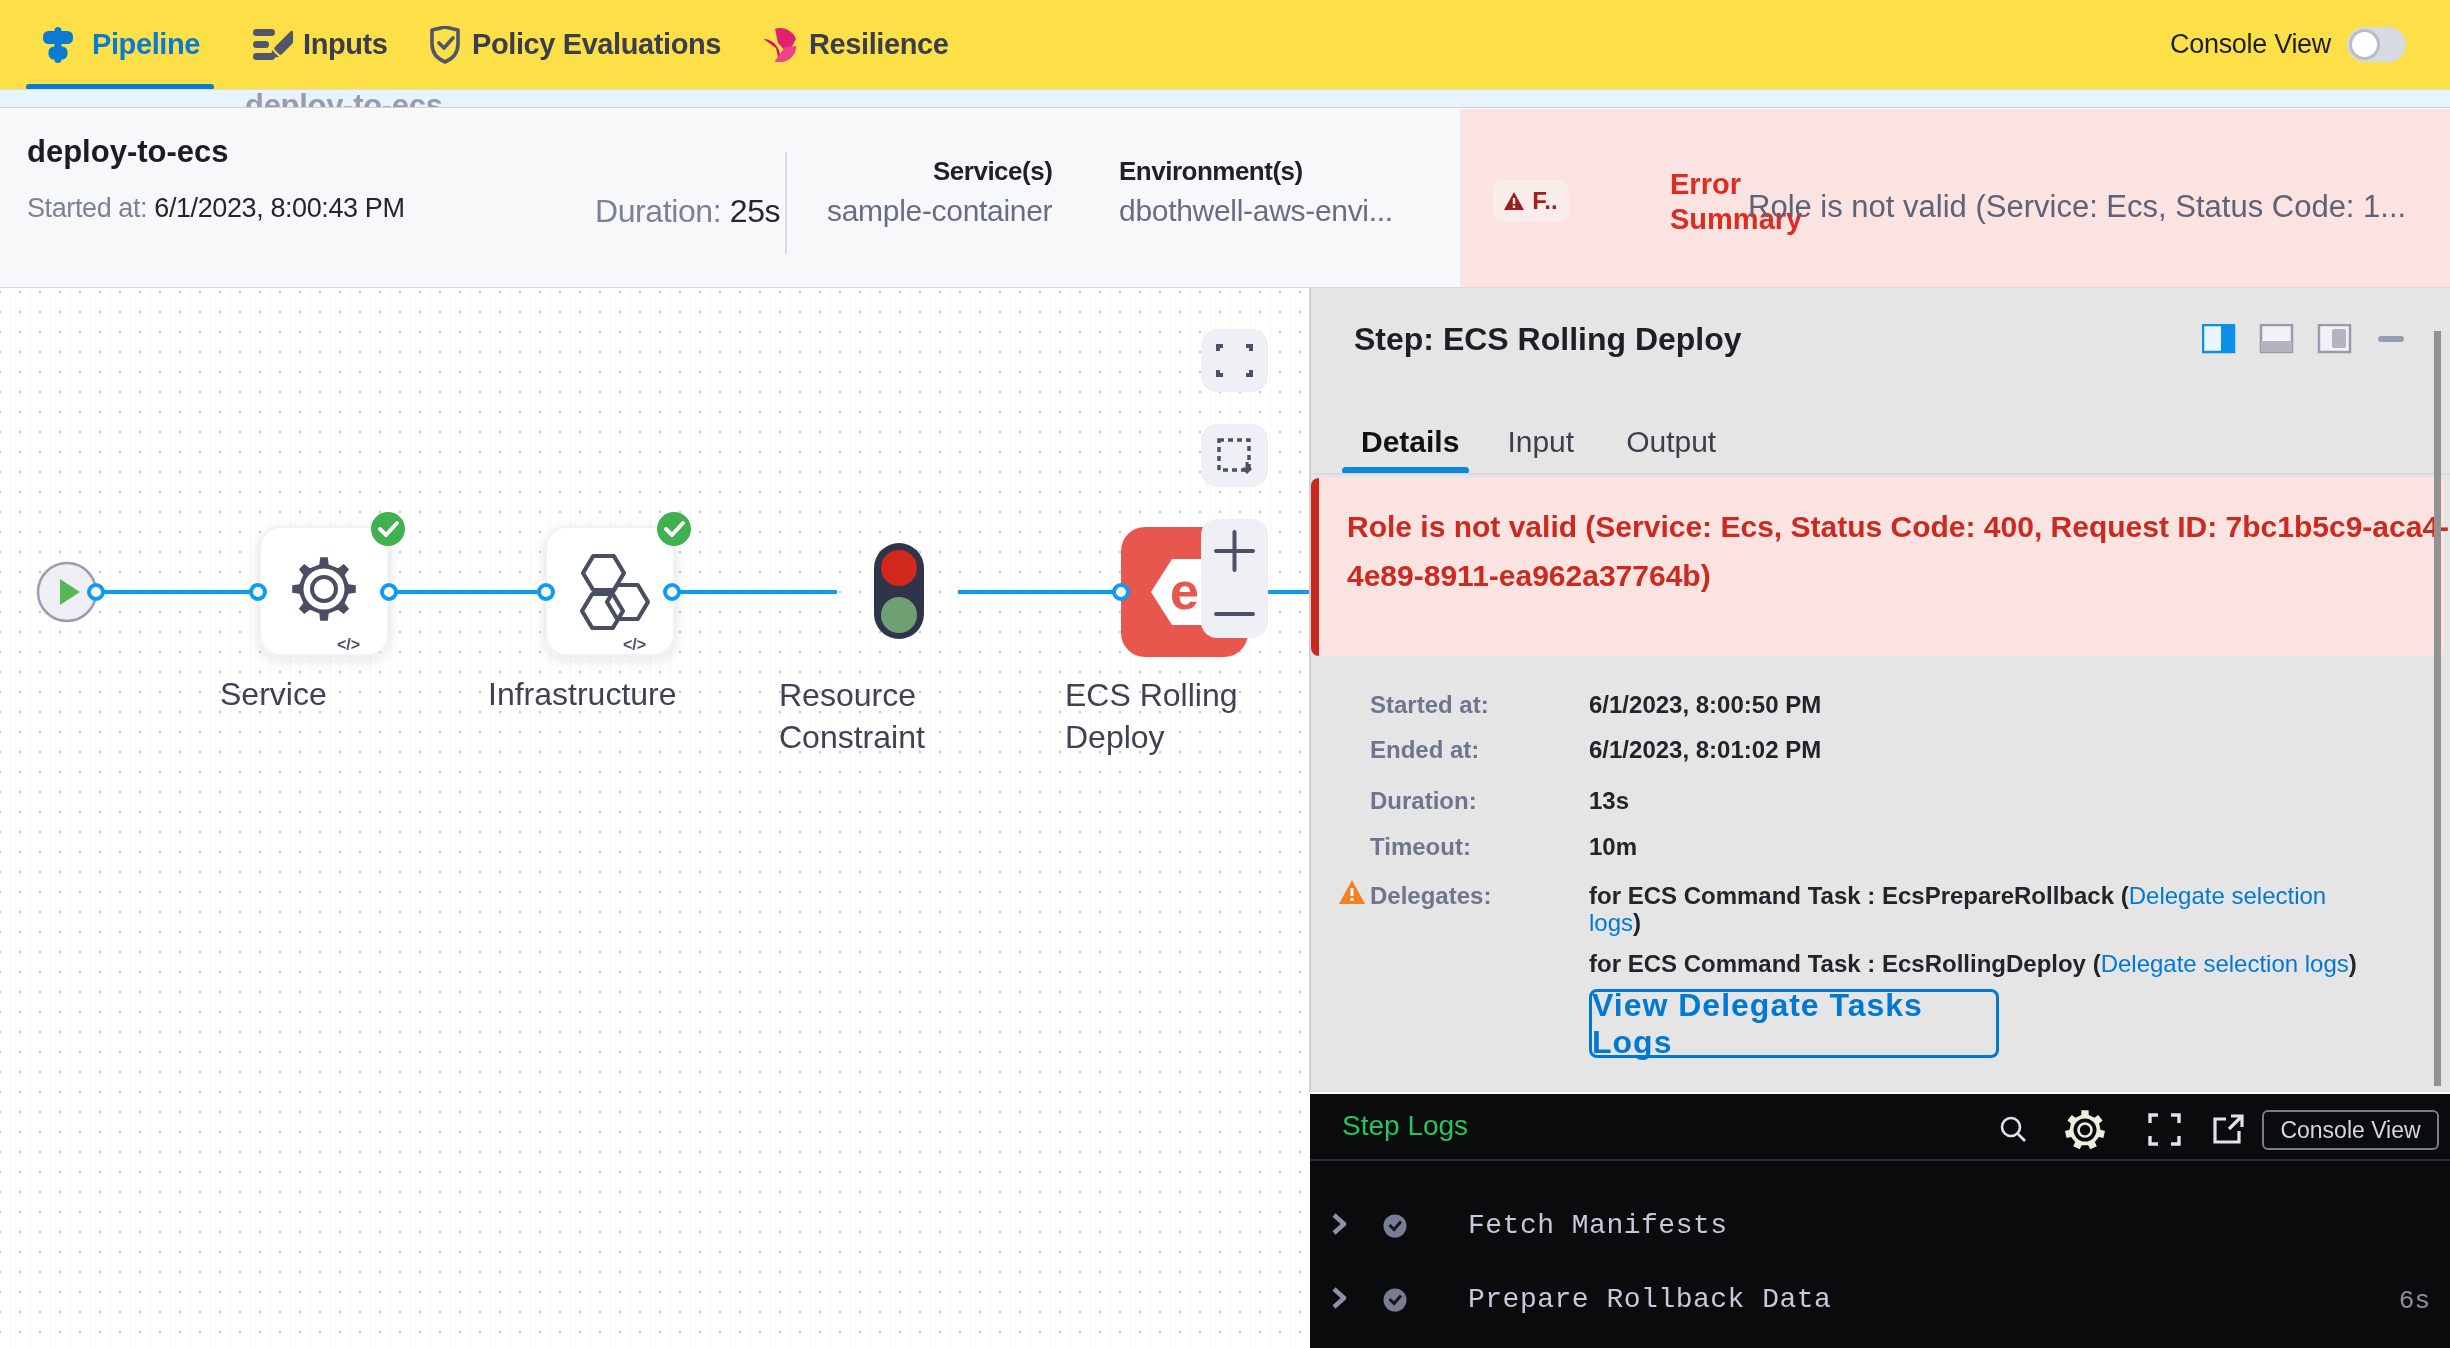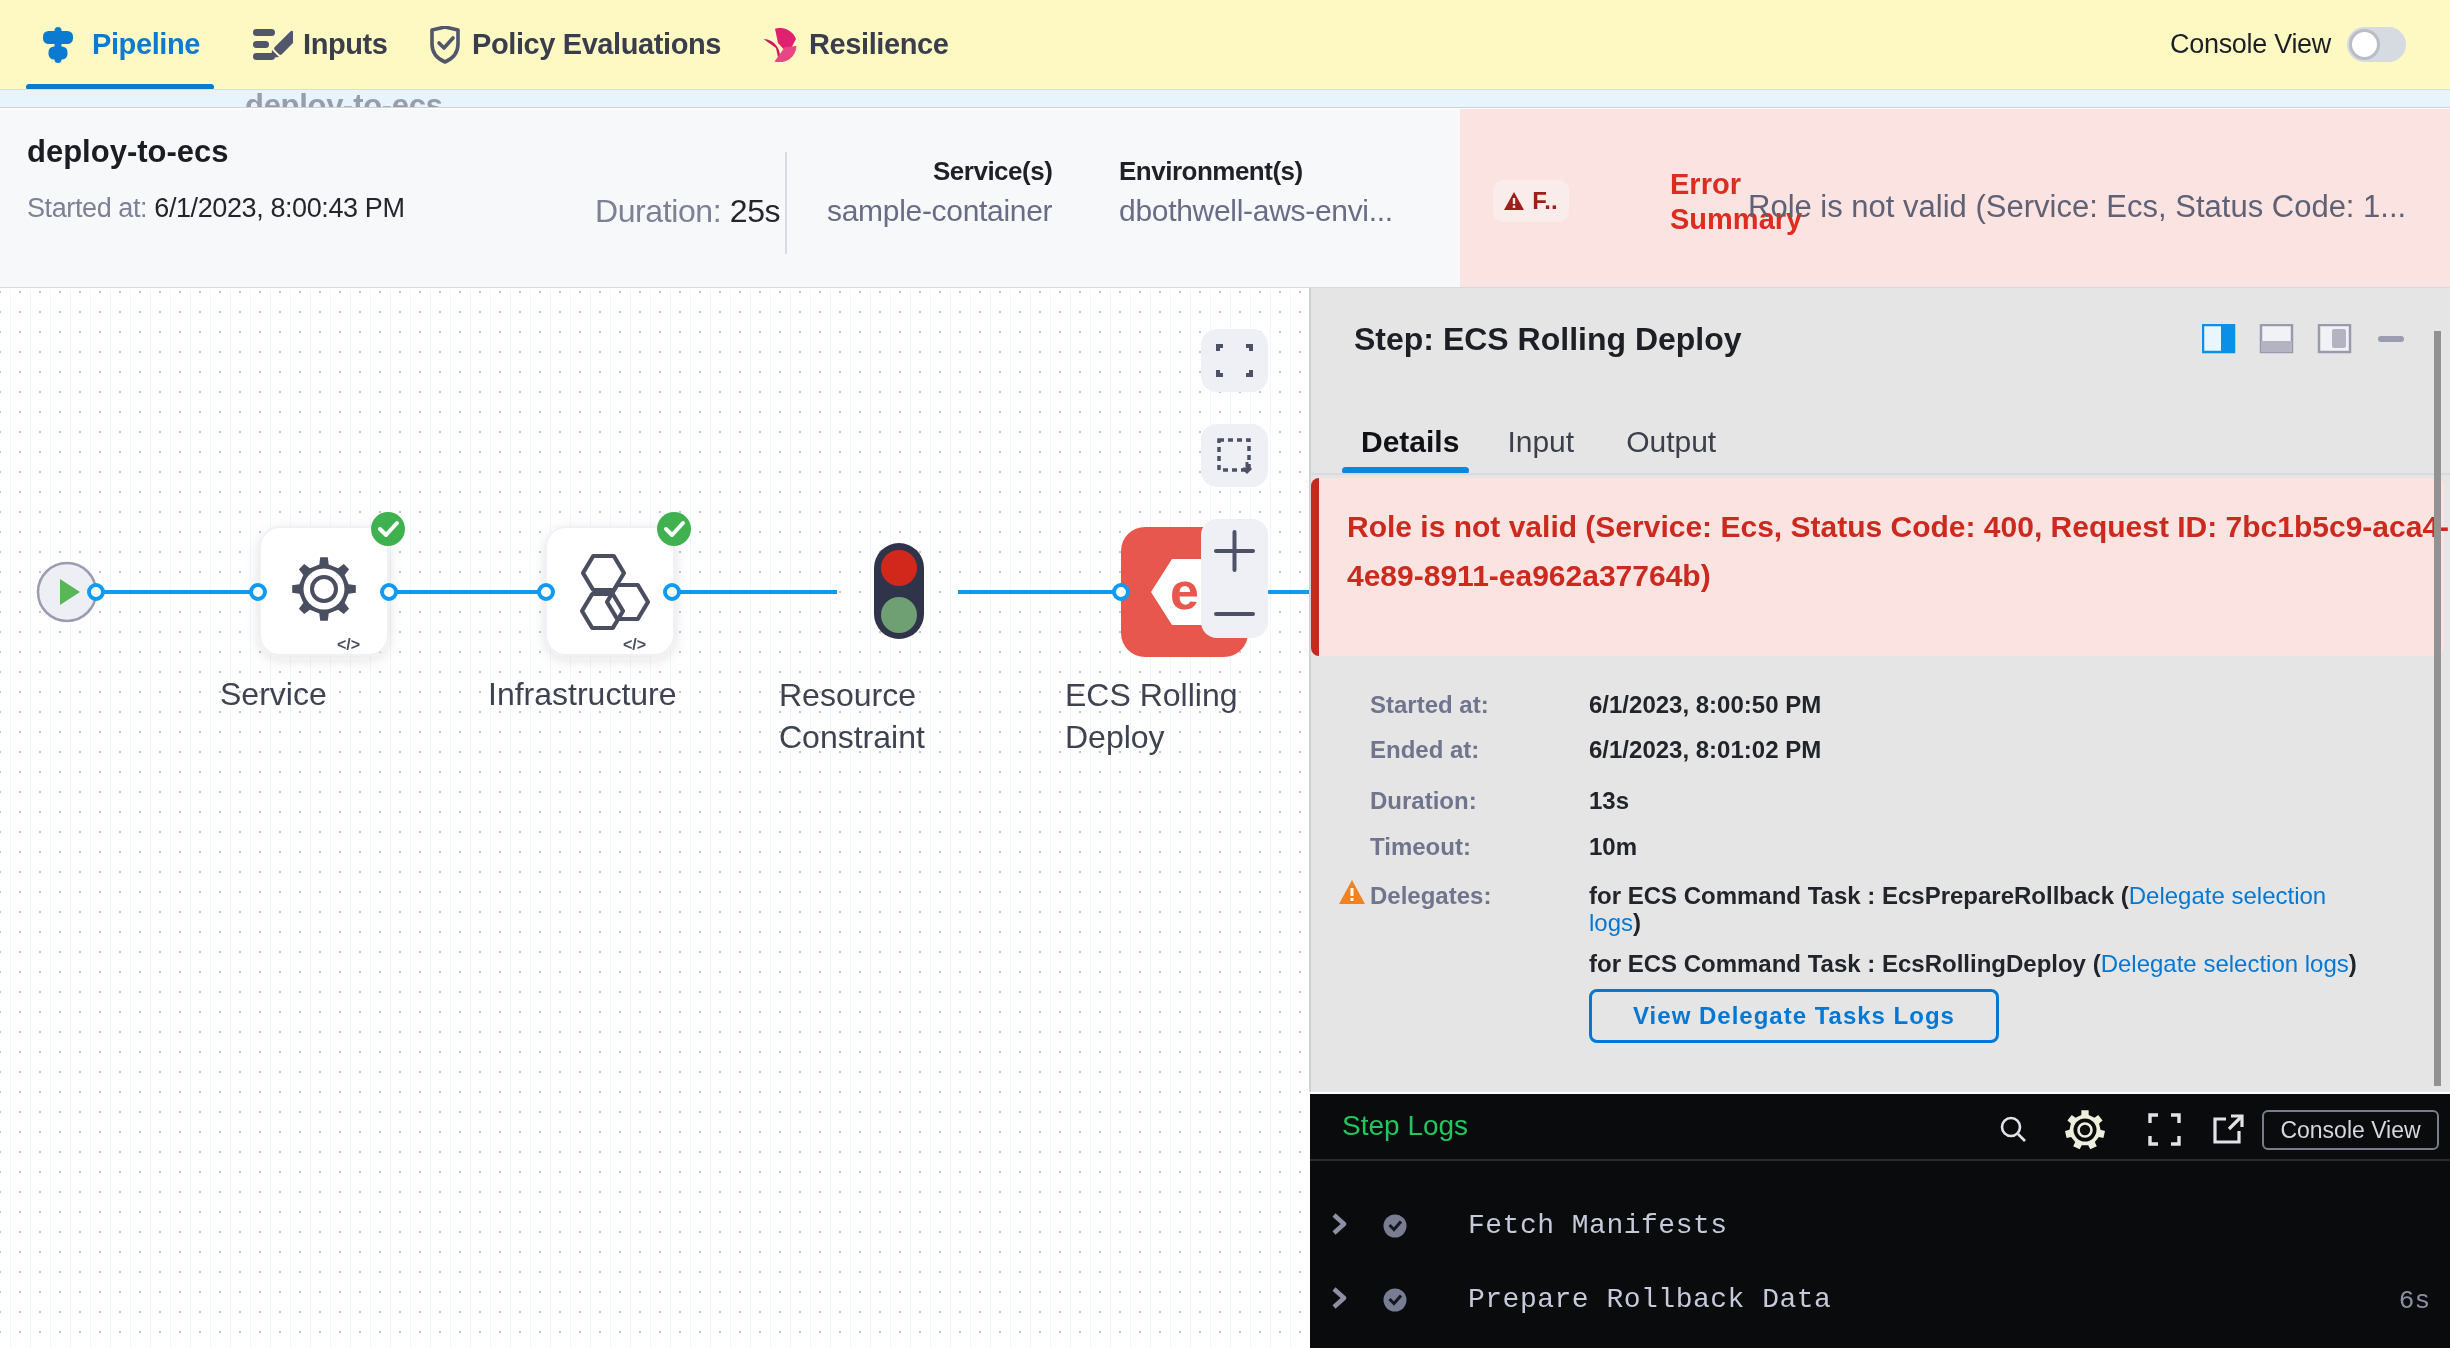--- a/index.html
+++ b/index.html
@@ -2,21 +2,21 @@
 <html><head>
 <meta charset="utf-8">
 <style>
   * { margin:0; padding:0; box-sizing:border-box; }
   html,body { width:2450px; height:1348px; overflow:hidden; background:#fff;
     font-family:"Liberation Sans", sans-serif; }
   .abs { position:absolute; }
   #page { position:relative; width:2450px; height:1348px; }
 
   
-  #nav { position:absolute; left:0; top:0; width:2450px; height:89px; background:#fef9c3; }
+  #nav { position:absolute; left:0; top:0; width:2450px; height:89px; background:#fde047; }
   .navtab { position:absolute; top:0; height:89px; display:flex; align-items:center; gap:19px; }
   .navtab .lbl { font-size:29px; font-weight:700; color:#3a3e4c; letter-spacing:-0.4px; }
   #tab-pipeline .lbl { color:#0b7ad1; }
   #nav-underline { position:absolute; left:26px; top:84px; width:188px; height:6px; background:#0b7ad1; border-radius:3px; }
   #consoleview { position:absolute; top:0; right:44px; height:89px; display:flex; align-items:center; gap:16px; }
   #consoleview .lbl { font-size:27px; letter-spacing:-0.3px; color:#1d1f26; }
   .toggle { width:59px; height:35px; border-radius:18px; background:#d6dae1; position:relative; }
   .toggle .knob { position:absolute; left:2px; top:2px; width:31px; height:31px; border-radius:50%; background:#fff; border:3px solid #b9bdc6; }
 
   
@@ -56,21 +56,21 @@
   #p-title { position:absolute; left:43px; top:33px; font-size:32px; font-weight:600; color:#1d1f26; }
   #p-tabs { position:absolute; left:50px; top:137px; font-size:30px; color:#3c3f4c; }
   #p-tabs .t1 { font-weight:700; color:#101216; }
   #p-underline { position:absolute; left:31px; top:179px; width:127px; height:7px; background:#0b87de; border-radius:4px; }
   #p-tabline { position:absolute; left:0; top:185px; width:1139px; height:2px; background:#d8dade; }
   #p-errbox { position:absolute; left:0px; top:190px; width:1133px; height:178px; background:#fbe3e1; border-left:8px solid #c8271c; border-radius:8px; }
   #p-errbox .txt { position:absolute; left:28px; top:24px; font-size:30px; font-weight:700; color:#cc2a1e; line-height:49px; white-space:nowrap; }
   .drow { position:absolute; left:59px; font-size:24px; font-weight:700; color:#70758e; }
   .dval { position:absolute; left:278px; font-size:24px; font-weight:700; color:#22242c; }
   .dlink { color:#0278d5; font-weight:400; }
-  #p-btn { position:absolute; left:278px; top:701px; width:410px; height:54px; border:3px solid #0278d5; border-radius:8px; color:#0278d5; font-size:24px; font-weight:700; display:flex; align-items:center; justify-content:center; letter-spacing:1px; }
+  #p-btn { position:absolute; left:278px; top:701px; width:410px; height:69px; border:3px solid #0278d5; border-radius:8px; color:#0278d5; font-size:32px; font-weight:700; display:flex; align-items:center; justify-content:center; letter-spacing:1px; }
   #p-scroll { position:absolute; left:1123px; top:43px; width:7px; height:755px; background:#929292; }
 
   
   #logs { position:absolute; left:1310px; top:1094px; width:1140px; height:254px; background:#0a0b0d; }
   #logs-head { position:absolute; left:0; top:2px; width:1140px; height:65px; border-bottom:2px solid #2b2c31; }
   #logs-title { position:absolute; left:32px; top:14px; font-size:28px; color:#22c55e; }
   #cv-btn { position:absolute; left:952px; top:14px; width:177px; height:40px; border:2px solid #787d8e; border-radius:6px; color:#d4d6e0; font-size:23px; display:flex; align-items:center; justify-content:center; }
   .logrow { position:absolute; left:0; width:1140px; height:28px; font-family:"Liberation Mono", monospace; font-size:28px; color:#c6c9da; }
   .logrow .txt { position:absolute; left:158px; top:-16px; letter-spacing:0.5px; }
   .logrow .dur { position:absolute; right:20px; top:-14px; font-size:26px; color:#8c90a2; }

